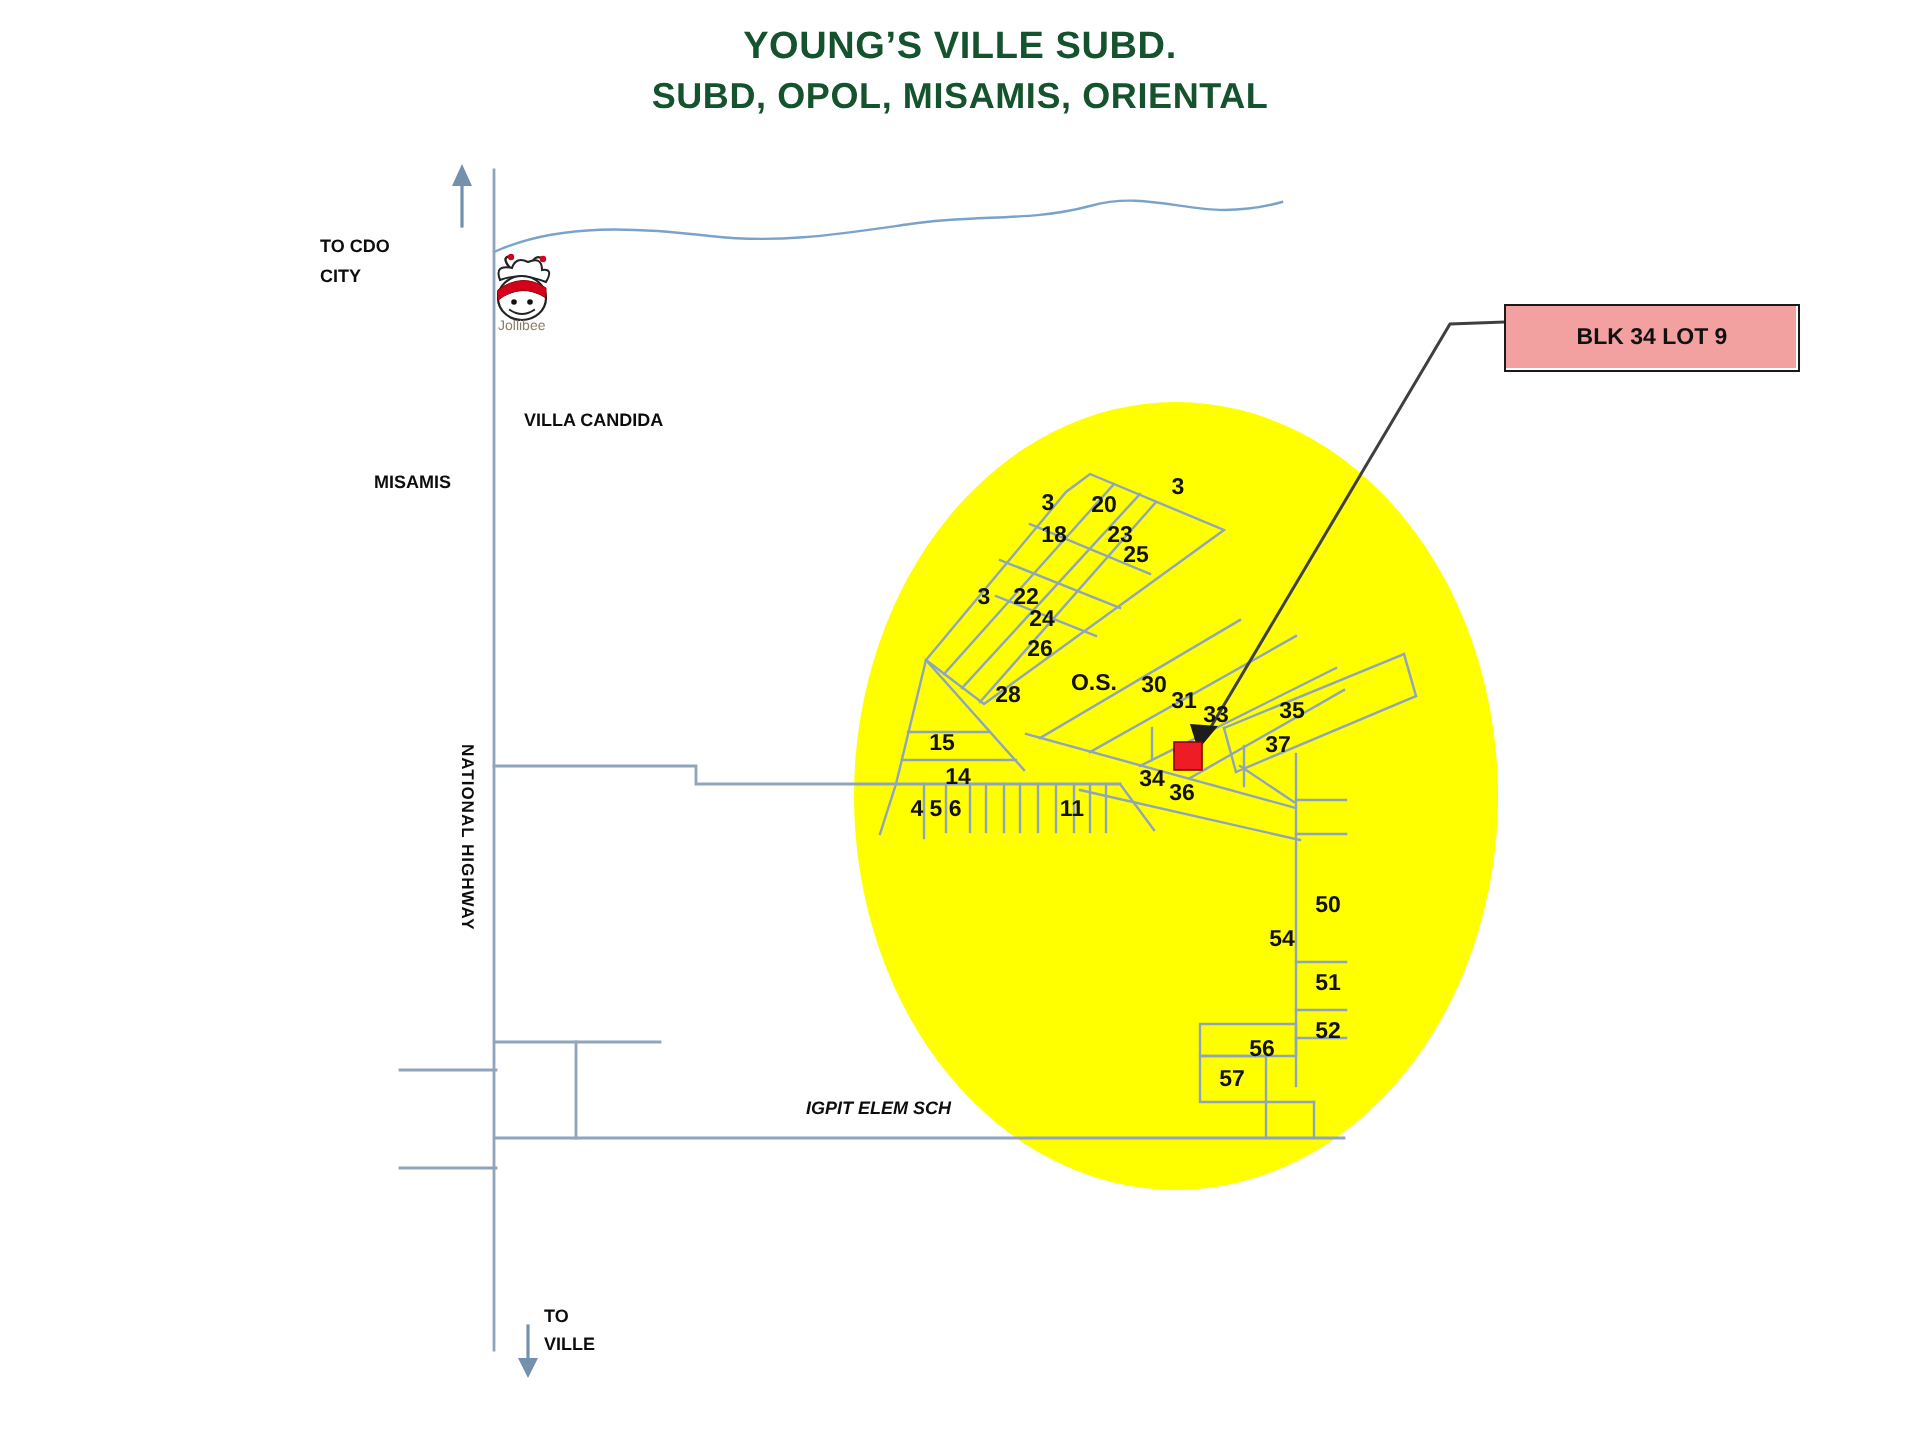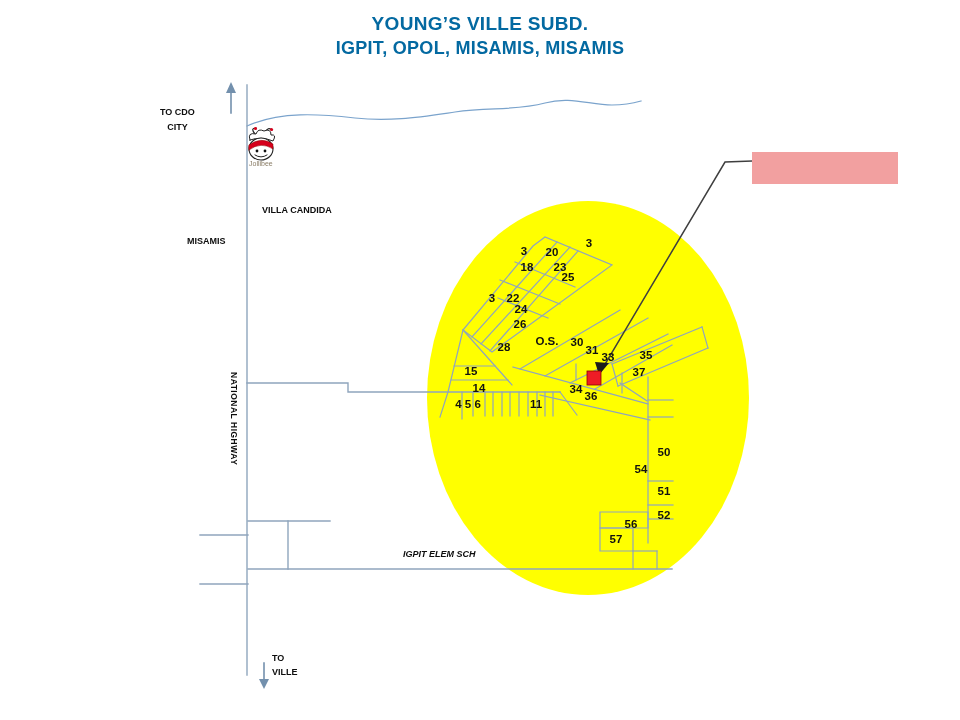--- a/index.html
+++ b/index.html
@@ -1,23 +1,23 @@
 <!DOCTYPE html>
 <html><head>
 <meta charset="utf-8">
 <style>
   html,body{margin:0;padding:0;background:#fff;}
   #stage{position:relative;width:960px;height:720px;background:#ffffff;overflow:hidden;
          font-family:"Liberation Sans",sans-serif;}
   #map-svg{position:absolute;left:0;top:0;}
-  .ttl{position:absolute;width:100%;text-align:center;font-weight:bold;color:#0369a1;letter-spacing:.3px;}
+  .ttl{position:absolute;width:100%;text-align:center;font-weight:bold;color:#14532d;letter-spacing:.3px;}
   #title-line1{top:13px;font-size:19px;}
   #title-line2{top:38px;font-size:18px;}
   .lbl{position:absolute;font-weight:bold;color:#0d0d0d;font-size:9px;line-height:15px;white-space:pre;}
-  #lbl-to-cdo{left:160px;top:105px;text-align:center;}
+  #lbl-to-cdo{left:160px;top:116px;}
   #lbl-villa-candida{left:262px;top:203px;text-align:right;}
   #lbl-vamenta{left:187px;top:234px;}
   #lbl-national-highway{left:241px;top:372px;width:110px;font-size:8.5px;letter-spacing:.5px;
       transform:rotate(90deg);transform-origin:left top;}
   #lbl-igpit{left:403px;top:547px;font-style:italic;}
   #lbl-to-iligan{left:272px;top:651px;line-height:14px;}
   #lbl-jollibee{left:249px;top:156px;font-size:7px;font-weight:normal;color:#8a7d66;}
   #callout-box{position:absolute;left:752px;top:152px;width:146px;height:32px;
       display:flex;align-items:center;justify-content:center;
       border:1.6px solid #1a1a1a;font-weight:bold;font-size:11.5px;color:#111;}
@@ -162,29 +162,30 @@
         <text x="664" y="456" class="lot">50</text>
         <text x="641" y="473" class="lot">54</text>
         <text x="664" y="495" class="lot">51</text>
         <text x="664" y="519" class="lot">52</text>
         <text x="631" y="528" class="lot">56</text>
         <text x="616" y="543" class="lot">57</text>
       </g>
   </svg>
 
   <div class="ttl" id="title-line1">YOUNG’S VILLE SUBD.</div>
-  <div class="ttl" id="title-line2">IGPIT, OPOL, MISAMIS, MISAMIS</div>
+  <div class="ttl" id="title-line2">SUBD, OPOL, MISAMIS, ORIENTAL</div>
 
   <div class="lbl" id="lbl-to-cdo"><span>TO CDO</span><br><span>CITY</span></div>
 
   <div class="lbl" id="lbl-villa-candida">VILLA CANDIDA</div>
 
   <div class="lbl" id="lbl-vamenta">MISAMIS</div>
 
   <div class="lbl" id="lbl-national-highway">NATIONAL HIGHWAY</div>
 
   <div class="lbl" id="lbl-igpit">IGPIT ELEM SCH</div>
 
   <div class="lbl" id="lbl-to-iligan"><span>TO</span><br><span>VILLE</span></div>
 
   <div class="lbl" id="lbl-jollibee">Jollibee</div>
 
+  <div id="callout-box">BLK 34 LOT 9</div>
 </div>
 
 </body></html>

